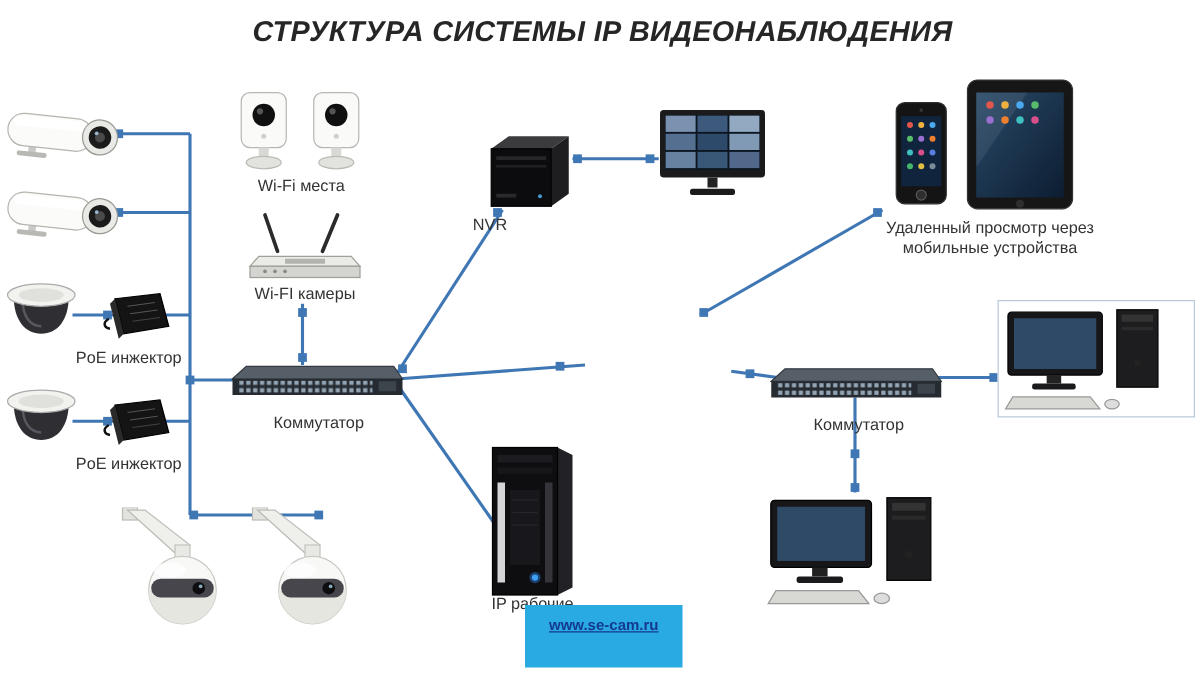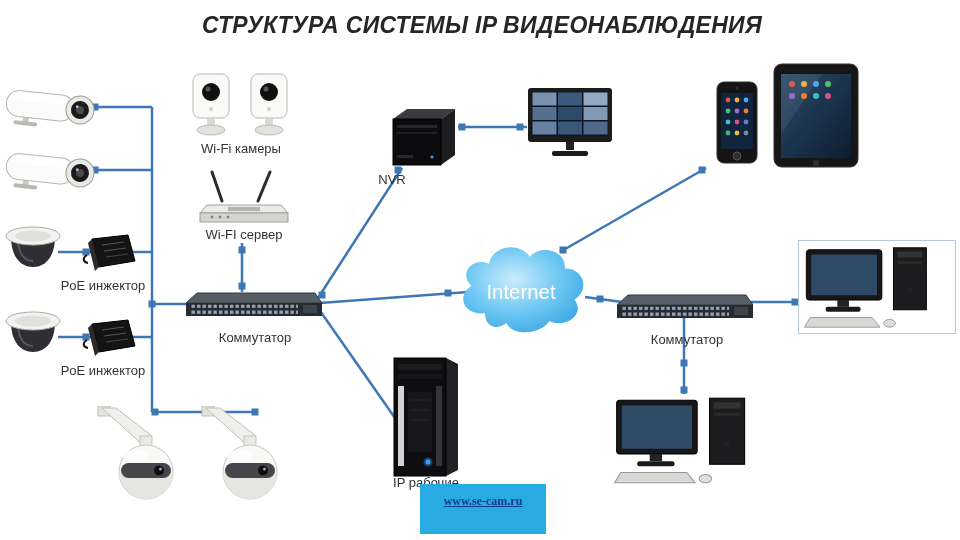--- a/index.html
+++ b/index.html
@@ -12,21 +12,21 @@
     color: #262626; letter-spacing: .3px;
   }
   .wires { position: absolute; left: 0; top: 0; width: 960px; height: 540px; z-index: 1; }
   .wires line { stroke: var(--line, #3f76b4); stroke-width: 2.5; }
   .wires rect { fill: var(--line, #3f76b4); }
   .dev { position: absolute; z-index: 2; line-height: 0; }
   .lbl { position: absolute; z-index: 3; font-size: 13px; color: #333; text-align: center; line-height: 1.25; }
   .frame { border: 1px solid #b9c9da; background: #fff; }
   .website {
     position: absolute; left: 420px; top: 484px; width: 126px; height: 50px;
-    background: var(--website-bg, #29aae1); z-index: 3; text-align: center; padding-top: 7px; font-family: Liberation Serif, serif;
+    background: var(--website-bg, #29aae1); z-index: 3; text-align: center; padding-top: 7px;
   }
   .website span {
     font-size: 12px; font-weight: bold; text-decoration: underline;
     color: var(--website-text, #143a8f);
   }
   .cloud-label { font-family: "Liberation Sans", sans-serif; font-size: 21px; fill: #ffffff; }
 </style>
 </head>
 <body>
 
@@ -113,35 +113,35 @@
   <div class="dev" style="left:244px;top:72px">
     <svg width="50" height="66" viewBox="0 0 50 66">
       <rect x="7" y="2" width="36" height="44" rx="7" fill="#fafaf8" stroke="#b8b8b3"></rect>
       <circle cx="25" cy="20" r="9" fill="#101010"></circle>
       <circle cx="22" cy="17" r="2.5" fill="#555555"></circle>
       <circle cx="25" cy="37" r="2" fill="#cfcfcb"></circle>
       <rect x="21" y="46" width="8" height="9" fill="#d8d8d4"></rect>
       <ellipse cx="25" cy="58" rx="14" ry="5" fill="#e2e2de" stroke="#bbbbb6"></ellipse>
     </svg>
   </div>
-  <div class="lbl" style="left:186px;top:141px;width:110px">Wi-Fi камеры</div>
+  <div class="lbl" style="left:186px;top:141px;width:110px">Wi-Fi места</div>
 
   <div class="dev" style="left:198px;top:167px">
     <svg width="92" height="58" viewBox="0 0 92 58">
       <line x1="24" y1="34" x2="14" y2="5" stroke="#2b2b2b" stroke-width="3" stroke-linecap="round"></line>
       <line x1="60" y1="34" x2="72" y2="5" stroke="#2b2b2b" stroke-width="3" stroke-linecap="round"></line>
       <polygon points="9,38 83,38 90,46 2,46" fill="#eaeae6" stroke="#a0a09a"></polygon>
       <rect x="2" y="46" width="88" height="9" fill="#d4d4d0" stroke="#a0a09a"></rect>
       <rect x="30" y="40" width="32" height="4" fill="#b4b4ae"></rect>
       <circle cx="14" cy="50" r="1.5" fill="#8a8a84"></circle>
       <circle cx="22" cy="50" r="1.5" fill="#8a8a84"></circle>
       <circle cx="30" cy="50" r="1.5" fill="#8a8a84"></circle>
     </svg>
   </div>
-  <div class="lbl" style="left:194px;top:227px;width:100px">Wi-FI сервер</div>
+  <div class="lbl" style="left:194px;top:227px;width:100px">Wi-FI камеры</div>
 
   <div class="dev" style="left:4px;top:226px">
     <svg width="58" height="44" viewBox="0 0 58 44">
       <path d="M7 11 C7 30 16 41 29 41 C42 41 51 30 51 11 Z" fill="#2e2e33"></path>
       <path d="M14 13 C14 27 20 35 29 35" stroke="#6a6a72" fill="none" stroke-width="2" opacity="0.7"></path>
       <ellipse cx="29" cy="10" rx="27" ry="9" fill="#f2f2ef" stroke="#ababab"></ellipse>
       <ellipse cx="29" cy="10" rx="18" ry="5.5" fill="#e0e0dc"></ellipse>
     </svg>
   </div>
   <div class="dev" style="left:82px;top:231px">
@@ -216,33 +216,20 @@
       <rect x="32" y="21" width="24" height="13" fill="#2e4a6a"></rect>
       <rect x="57.5" y="21" width="24" height="13" fill="#8099b5"></rect>
       <rect x="6.5" y="35.5" width="24" height="13" fill="#6781a0"></rect>
       <rect x="32" y="35.5" width="24" height="13" fill="#395878"></rect>
       <rect x="57.5" y="35.5" width="24" height="13" fill="#52688a"></rect>
       <rect x="40" y="56" width="8" height="8" fill="#222222"></rect>
       <rect x="26" y="65" width="36" height="5" rx="2" fill="#1b1b1b"></rect>
     </svg>
   </div>
 
-  <div class="dev" style="left:450px;top:232px">
-    <svg width="142" height="112" viewBox="0 0 146 112">
-      <defs>
-        <radialGradient id="cg" cx="42%" cy="38%" r="72%">
-          <stop offset="0%" stop-color="#c9ecfc"></stop>
-          <stop offset="55%" stop-color="#6cc6f3"></stop>
-          <stop offset="100%" stop-color="#38a3e2"></stop>
-        </radialGradient>
-      </defs>
-      <path d="M 36 82 C 14 84 6 64 22 54 C 8 40 24 24 40 31 C 44 12 72 8 82 24 C 94 10 120 18 118 36 C 138 36 144 58 128 68 C 140 84 118 98 102 90 C 94 104 64 106 58 92 C 48 100 36 96 36 82 Z" fill="url(#cg)"></path>
-      <text class="cloud-label" x="73" y="67" text-anchor="middle">Internet</text>
-    </svg>
-  </div>
 
   <div class="dev" style="left:713px;top:80px">
     <svg width="48" height="85" viewBox="0 0 48 85">
       <rect x="4" y="2" width="40" height="81" rx="7" fill="#141414" stroke="#2f2f2f"></rect>
       <rect x="8" y="13" width="32" height="56" fill="#10243e"></rect>
       <circle cx="15" cy="20" r="2.4" fill="#e2574c"></circle>
         <circle cx="24" cy="20" r="2.4" fill="#f0b13e"></circle>
         <circle cx="33" cy="20" r="2.4" fill="#4aa8ee"></circle>
       <circle cx="15" cy="31" r="2.4" fill="#58bd6a"></circle>
         <circle cx="24" cy="31" r="2.4" fill="#9a6fd0"></circle>
@@ -273,20 +260,21 @@
         <circle cx="32" cy="22" r="3" fill="#f0b13e"></circle>
         <circle cx="44" cy="22" r="3" fill="#4aa8ee"></circle>
         <circle cx="56" cy="22" r="3" fill="#58bd6a"></circle>
       <circle cx="20" cy="34" r="3" fill="#9a6fd0"></circle>
         <circle cx="32" cy="34" r="3" fill="#ee8030"></circle>
         <circle cx="44" cy="34" r="3" fill="#3fc0c0"></circle>
         <circle cx="56" cy="34" r="3" fill="#d94f8a"></circle>
       <circle cx="44" cy="101" r="3.2" fill="#2e2e2e"></circle>
     </svg>
   </div>
+  <div class="lbl" style="left:692px;top:174px;width:200px">Удаленный просмотр через мобильные устройства</div>
 
   <div class="dev" style="left:616px;top:290px">
     <svg width="138" height="32" viewBox="0 0 138 32">
       <defs>
         <pattern id="pr" width="5.5" height="11" patternUnits="userSpaceOnUse">
           <rect x="1" y="0.5" width="3.4" height="3.4" fill="#93a5b4"></rect>
           <rect x="1" y="5.5" width="3.4" height="3.4" fill="#93a5b4"></rect>
         </pattern>
       </defs>
       <polygon points="12,5 130,5 137,15 1,15" fill="#565f68" stroke="#333a41"></polygon>

